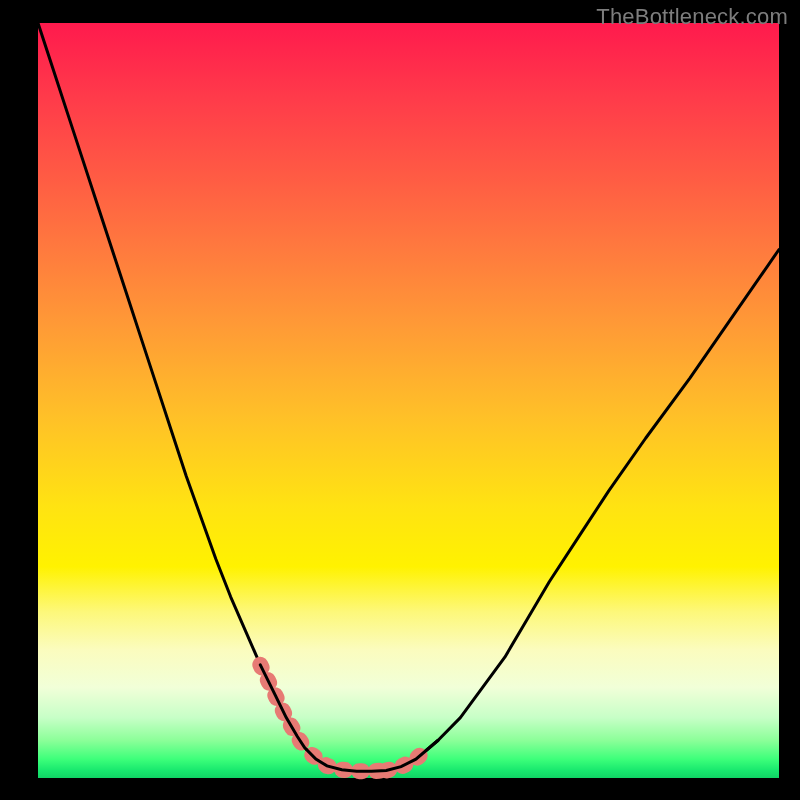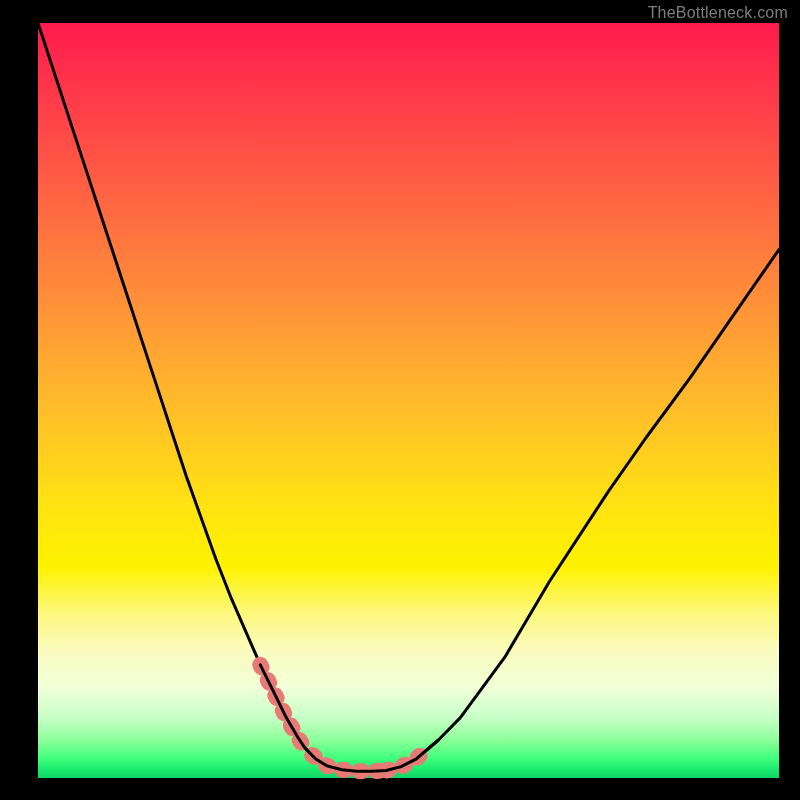--- a/index.html
+++ b/index.html
@@ -41,21 +41,21 @@
       #8cff99 95%,
       #3dff7a 97.5%,
       #18e86e 99%,
       #10d465 100%);
   }
   .watermark {
     position: absolute;
     top: 4px;
     right: 12px;
     color: #7d7d7d;
-    font-size: 16px;
+    font-size: 22px;
     letter-spacing: 0.2px;
     user-select: none;
   }
   svg.curve {
     position: absolute;
     left: 0;
     top: 0;
     width: 741px;
     height: 755px;
     overflow: visible;

